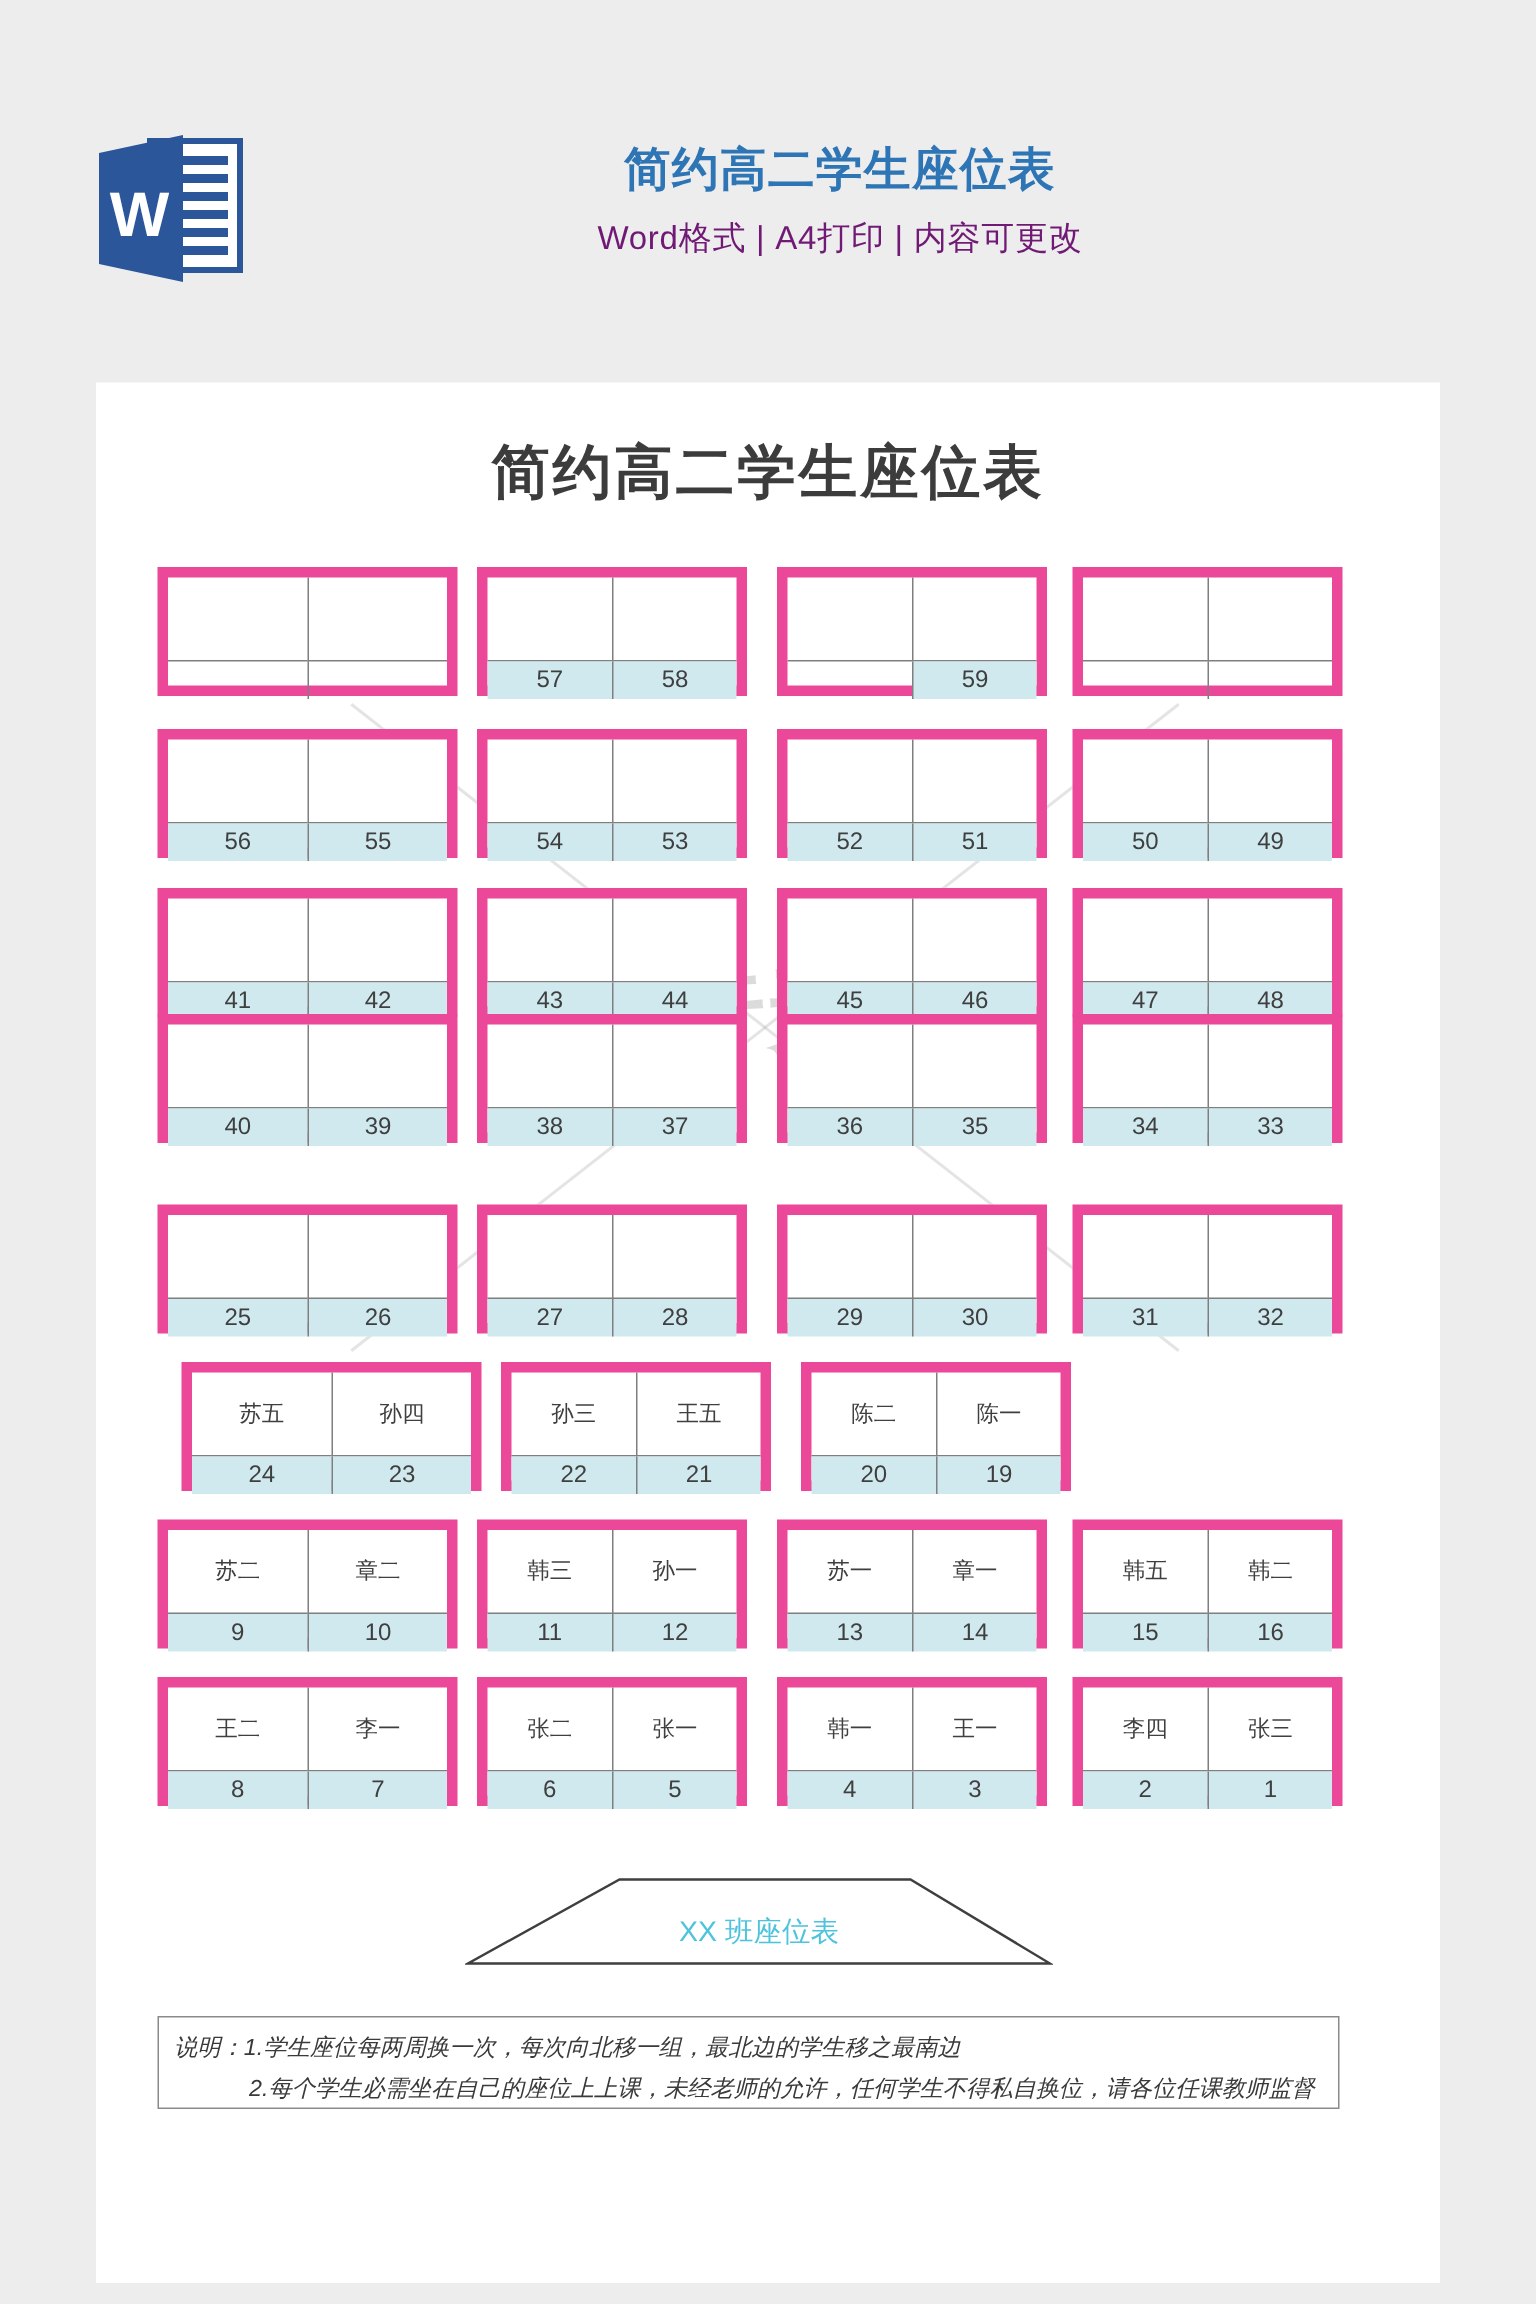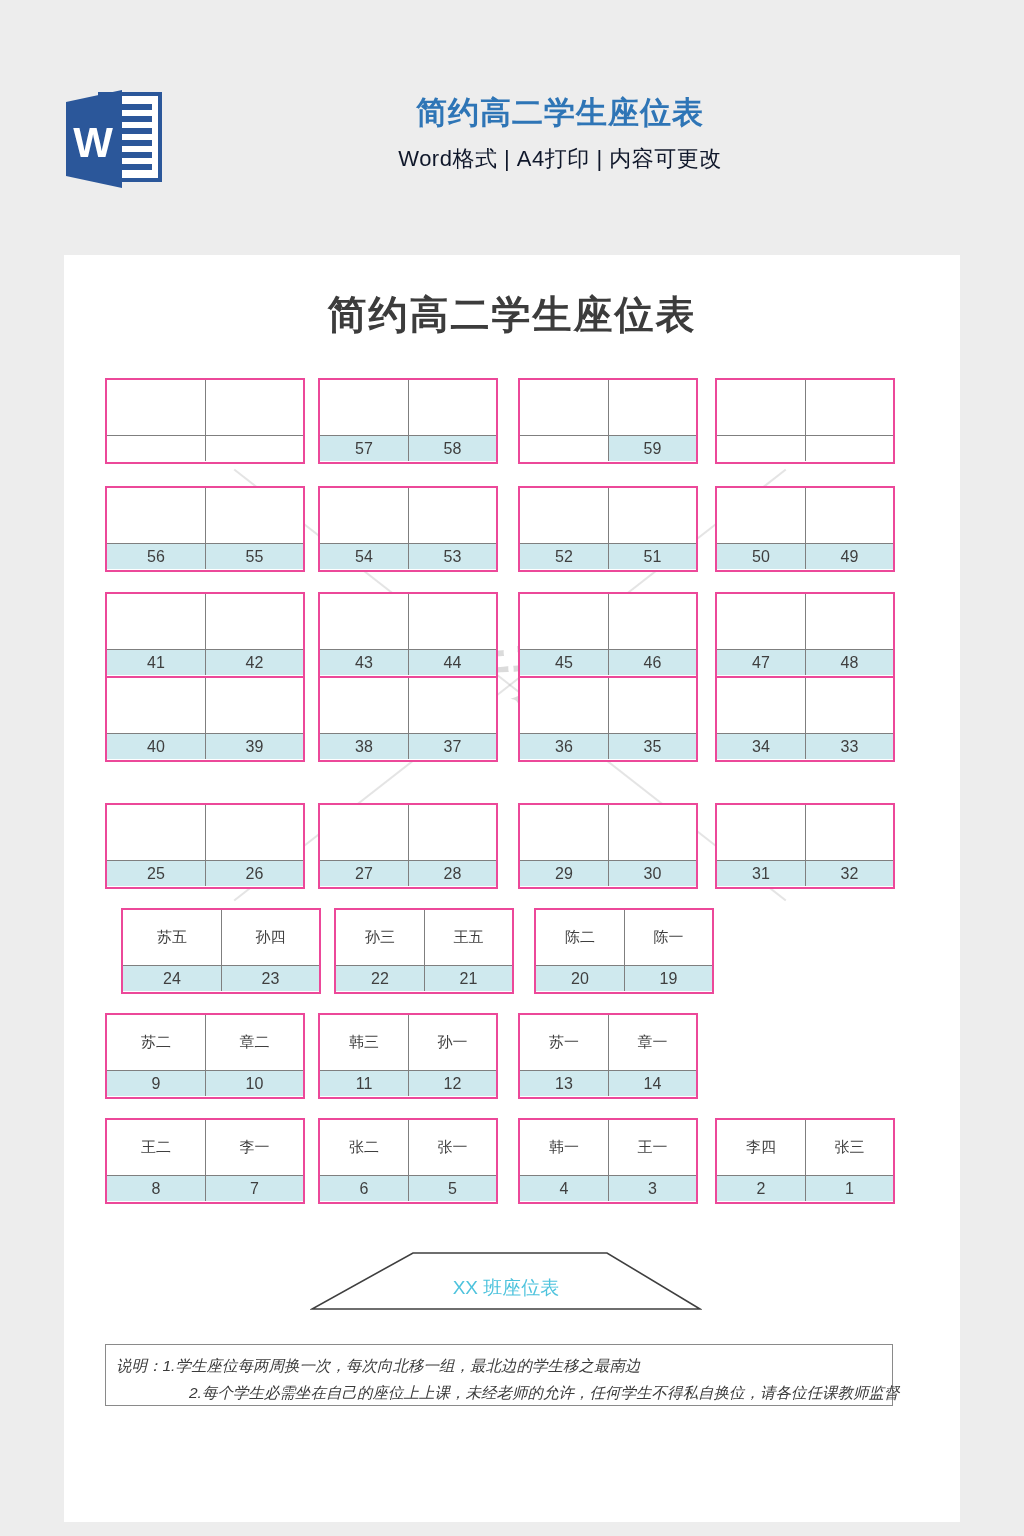--- a/index.html
+++ b/index.html
@@ -7,55 +7,55 @@
   body {
     background:#ededed;
     font-family:"Liberation Sans","DejaVu Sans",sans-serif;
     position:relative;
     overflow:hidden;
   }
   
   .hdr-icon { position:absolute; left:60px; top:87px; width:106px; height:104px; }
   .hdr-text { position:absolute; left:340px; top:92px; width:440px; text-align:center; }
   .hdr-title { font-size:31px; font-weight:bold; color:#2e75b6; letter-spacing:1px; }
-  .hdr-sub { margin-top:10px; font-size:22px; color:#0f172a; letter-spacing:0.5px; }
+  .hdr-sub { margin-top:10px; font-size:22px; color:#701a75; letter-spacing:0.5px; }
   
   .doc-page { position:absolute; left:64px; top:255px; width:896px; height:1267px; background:#ffffff; }
   .page-title { position:absolute; left:0; top:33px; width:100%; text-align:center;
     font-size:39px; font-weight:bold; color:#3c3c3c; letter-spacing:2px; }
   
   .wm-text { position:absolute; left:446px; top:420px; transform:translate(-50%,-50%) rotate(-4deg);
     font-size:62px; font-weight:bold; color:rgba(125,125,125,0.28);
     font-family:"DejaVu Serif","Liberation Serif",serif; white-space:nowrap; pointer-events:none; }
   .wm-line { position:absolute; left:446px; top:430px; width:700px; height:2px;
     background:rgba(165,165,165,0.30); pointer-events:none; }
   .wm-line.a { transform:translate(-50%,-50%) rotate(38deg); }
   .wm-line.b { transform:translate(-50%,-50%) rotate(-38deg); }
   
   .grid { position:absolute; left:0; top:0; width:100%; height:100%; }
   .seat-row { position:absolute; left:41px; width:790px; height:86px; display:flex; }
-  .seat-block { width:180px; background:#fff; border:2px solid #ec4899;
+  .seat-block { width:180px; background:#fff; border:7px solid #ec4899;
     display:grid; grid-template-columns:1fr 1fr; grid-template-rows:56px 25px; }
   .seat-block:nth-child(1) { width:200px; }
   .seat-block:nth-child(2) { margin-left:13px; }
   .seat-block:nth-child(3) { margin-left:20px; }
   .seat-block:nth-child(4) { margin-left:17px; }
   .cell { display:flex; align-items:center; justify-content:center;
     font-size:15px; color:#3f3f3f; overflow:hidden; }
   .cell.rightcol { border-left:1px solid #7f7f7f; }
   .cname { border-bottom:1px solid #7f7f7f; }
   .cnum { font-size:16px; }
   .cnum.filled { background:var(--filled,#cfe9ee); }
   
   .podium { position:absolute; left:246px; top:997px; width:392px; height:58px; }
   
   .note-box { position:absolute; left:41px; top:1089px; width:788px; height:62px;
     border:1px solid #8a8a8a; padding:7px 10px 0 10px; background:#fff; }
   .note-line { font-size:15.5px; color:#3a3a3a; line-height:1.75; white-space:nowrap;font-style:italic; }
-  .note-line.l2 { margin-left:73px; }
+  .note-line.l2 { margin-left:50px; }
 </style>
 </head>
 <body>
 
 <svg class="hdr-icon" viewBox="0 0 106 104">
   <rect x="40" y="7" width="60" height="86" fill="#ffffff" stroke="#2b579a" stroke-width="4"></rect>
   <rect x="48" y="17" width="44" height="6" fill="#2b579a"></rect>
   <rect x="48" y="29" width="44" height="6" fill="#2b579a"></rect>
   <rect x="48" y="41" width="44" height="6" fill="#2b579a"></rect>
   <rect x="48" y="53" width="44" height="6" fill="#2b579a"></rect>
@@ -239,20 +239,26 @@
           <div class="cell cname rightcol">孙一</div>
           <div class="cell cnum filled">11</div>
           <div class="cell cnum rightcol filled">12</div>
         </div>
         <div class="seat-block">
           <div class="cell cname">苏一</div>
           <div class="cell cname rightcol">章一</div>
           <div class="cell cnum filled">13</div>
           <div class="cell cnum rightcol filled">14</div>
         </div>
+        <div class="seat-block">
+          <div class="cell cname">韩五</div>
+          <div class="cell cname rightcol">韩二</div>
+          <div class="cell cnum filled">15</div>
+          <div class="cell cnum rightcol filled">16</div>
+        </div>
       </div>
       <div class="seat-row" style="top: 863px;">
         <div class="seat-block">
           <div class="cell cname">王二</div>
           <div class="cell cname rightcol">李一</div>
           <div class="cell cnum filled">8</div>
           <div class="cell cnum rightcol filled">7</div>
         </div>
         <div class="seat-block">
           <div class="cell cname">张二</div>

